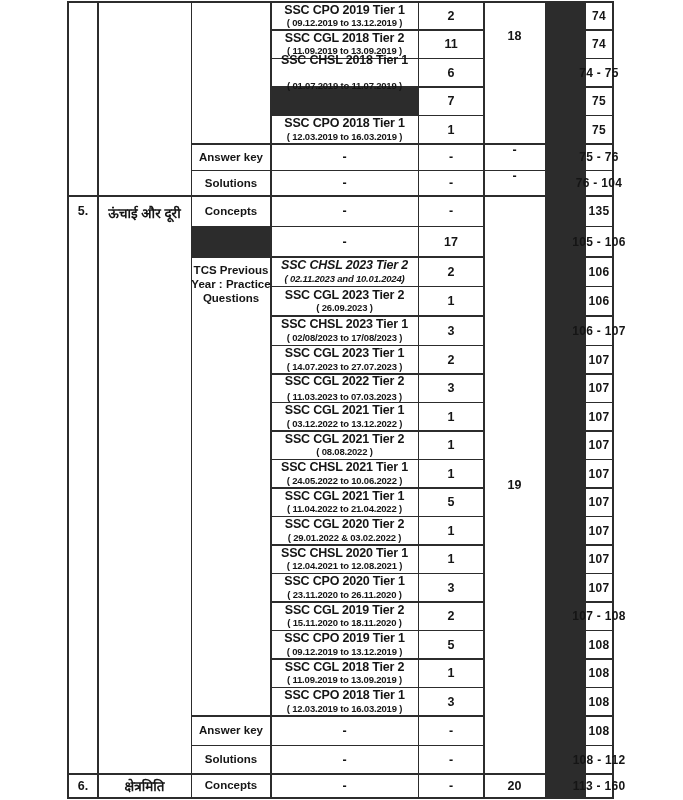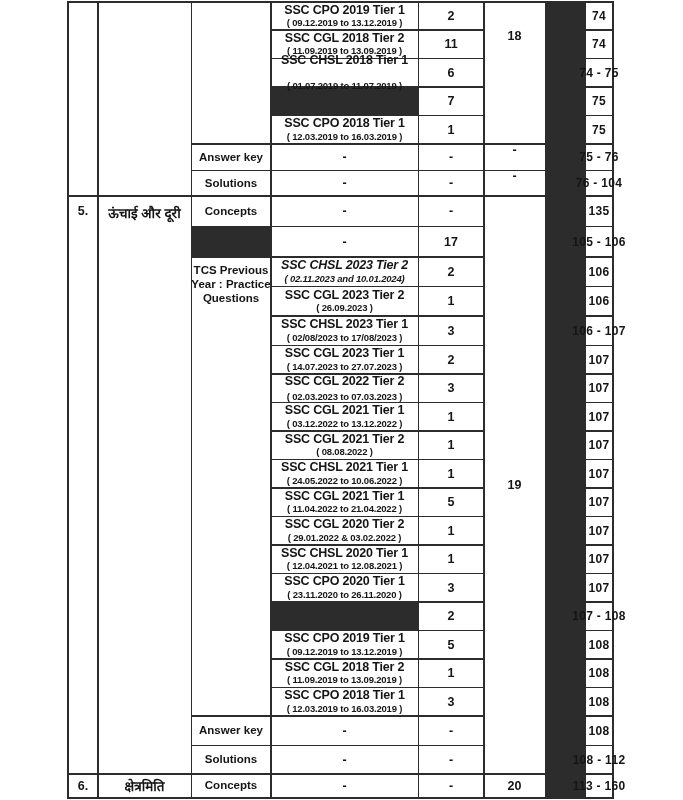--- a/index.html
+++ b/index.html
@@ -135,21 +135,21 @@
     <div class="cell num" style="grid-area: 12 / 5 / 13 / 6;">3</div>
     <div class="cell pages" style="grid-area: 12 / 7 / 13 / 8;">106 - 107</div>
     <div class="cell exam" style="grid-area: 13 / 4 / 14 / 5;">
       <div class="exam-name">SSC CGL 2023 Tier 1</div>
       <div class="exam-dates">( 14.07.2023 to 27.07.2023 )</div>
     </div>
     <div class="cell num" style="grid-area: 13 / 5 / 14 / 6;">2</div>
     <div class="cell pages" style="grid-area: 13 / 7 / 14 / 8;">107</div>
     <div class="cell exam" style="grid-area: 14 / 4 / 15 / 5; justify-content: space-between;">
       <div class="exam-name">SSC CGL 2022 Tier 2</div>
-      <div class="exam-dates">( 02.03.2023 to 07.03.2023 )</div>
+      <div class="exam-dates">( 11.03.2023 to 07.03.2023 )</div>
     </div>
     <div class="cell num" style="grid-area: 14 / 5 / 15 / 6;">3</div>
     <div class="cell pages" style="grid-area: 14 / 7 / 15 / 8;">107</div>
     <div class="cell exam" style="grid-area: 15 / 4 / 16 / 5;">
       <div class="exam-name">SSC CGL 2021 Tier 1</div>
       <div class="exam-dates">( 03.12.2022 to 13.12.2022 )</div>
     </div>
     <div class="cell num" style="grid-area: 15 / 5 / 16 / 6;">1</div>
     <div class="cell pages" style="grid-area: 15 / 7 / 16 / 8;">107</div>
     <div class="cell exam" style="grid-area: 16 / 4 / 17 / 5;">
@@ -181,20 +181,24 @@
       <div class="exam-dates">( 12.04.2021 to 12.08.2021 )</div>
     </div>
     <div class="cell num" style="grid-area: 20 / 5 / 21 / 6;">1</div>
     <div class="cell pages" style="grid-area: 20 / 7 / 21 / 8;">107</div>
     <div class="cell exam" style="grid-area: 21 / 4 / 22 / 5;">
       <div class="exam-name">SSC CPO 2020 Tier 1</div>
       <div class="exam-dates">( 23.11.2020 to 26.11.2020 )</div>
     </div>
     <div class="cell num" style="grid-area: 21 / 5 / 22 / 6;">3</div>
     <div class="cell pages" style="grid-area: 21 / 7 / 22 / 8;">107</div>
+    <div class="cell exam" style="grid-area: 22 / 4 / 23 / 5;">
+      <div class="exam-name">SSC CGL 2019 Tier 2</div>
+      <div class="exam-dates">( 15.11.2020 to 18.11.2020 )</div>
+    </div>
     <div class="cell num" style="grid-area: 22 / 5 / 23 / 6;">2</div>
     <div class="cell pages" style="grid-area: 22 / 7 / 23 / 8;">107 - 108</div>
     <div class="cell exam" style="grid-area: 23 / 4 / 24 / 5;">
       <div class="exam-name">SSC CPO 2019 Tier 1</div>
       <div class="exam-dates">( 09.12.2019 to 13.12.2019 )</div>
     </div>
     <div class="cell num" style="grid-area: 23 / 5 / 24 / 6;">5</div>
     <div class="cell pages" style="grid-area: 23 / 7 / 24 / 8;">108</div>
     <div class="cell exam" style="grid-area: 24 / 4 / 25 / 5;">
       <div class="exam-name">SSC CGL 2018 Tier 2</div>

